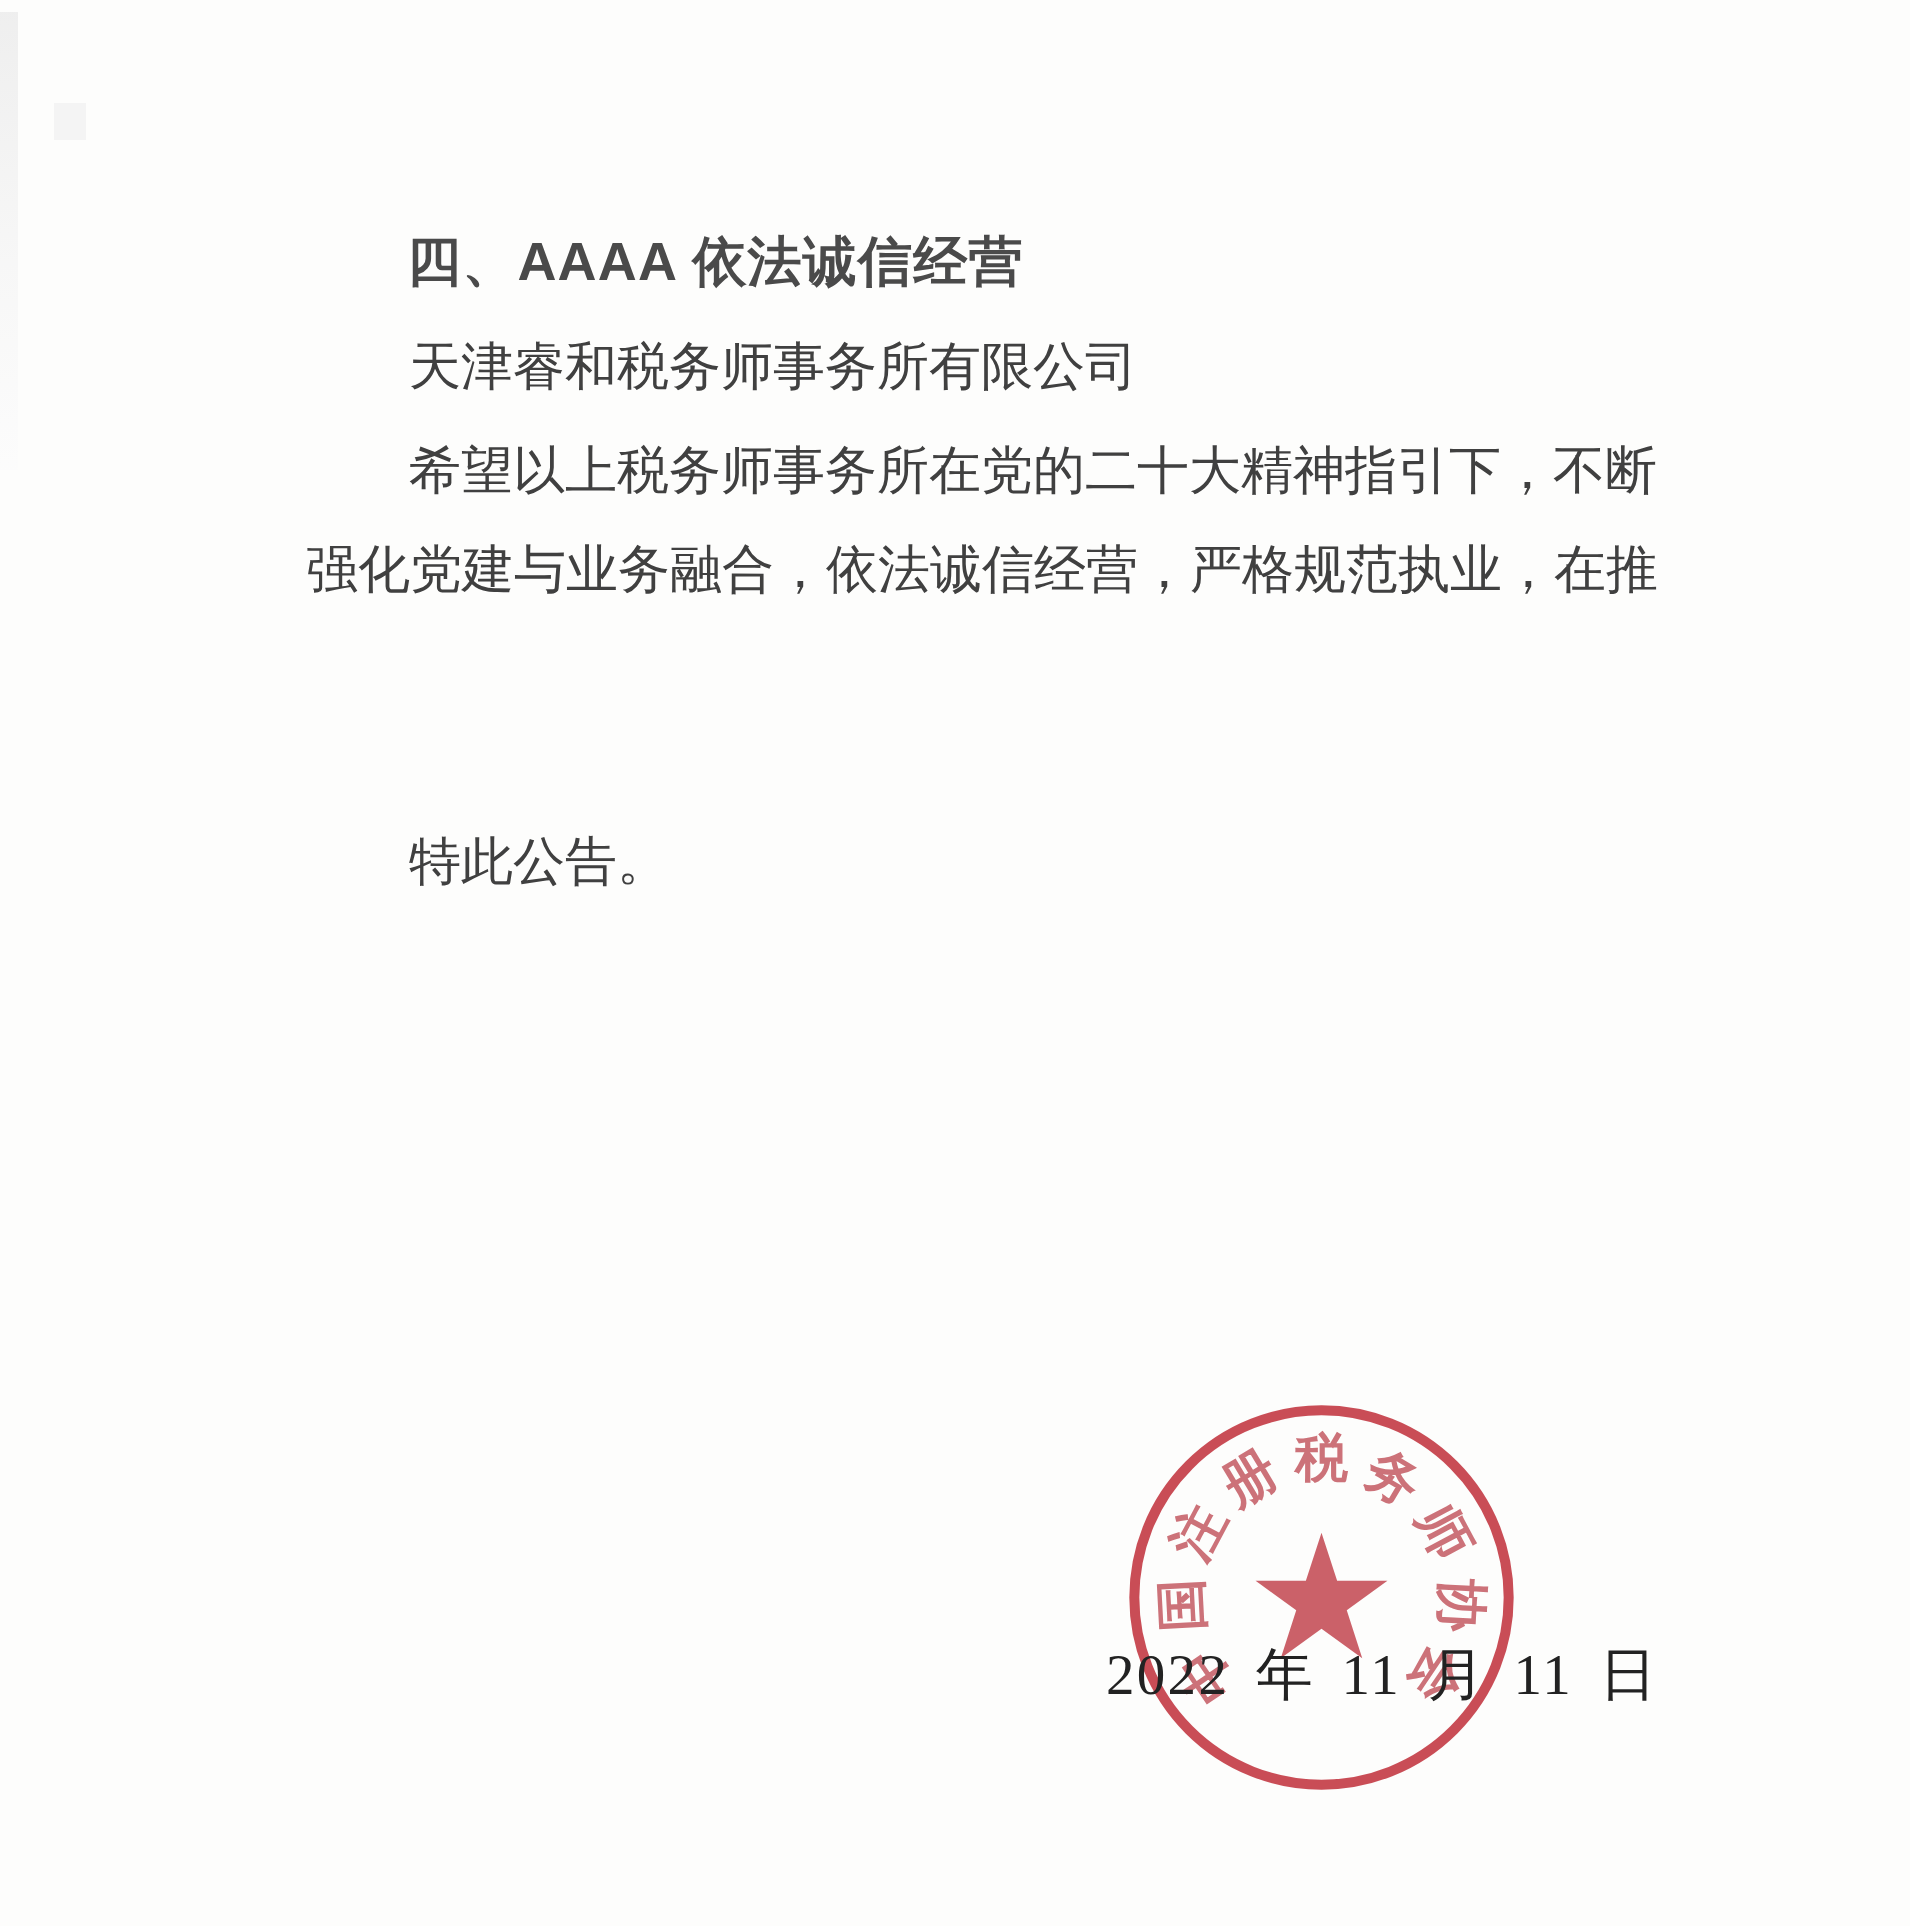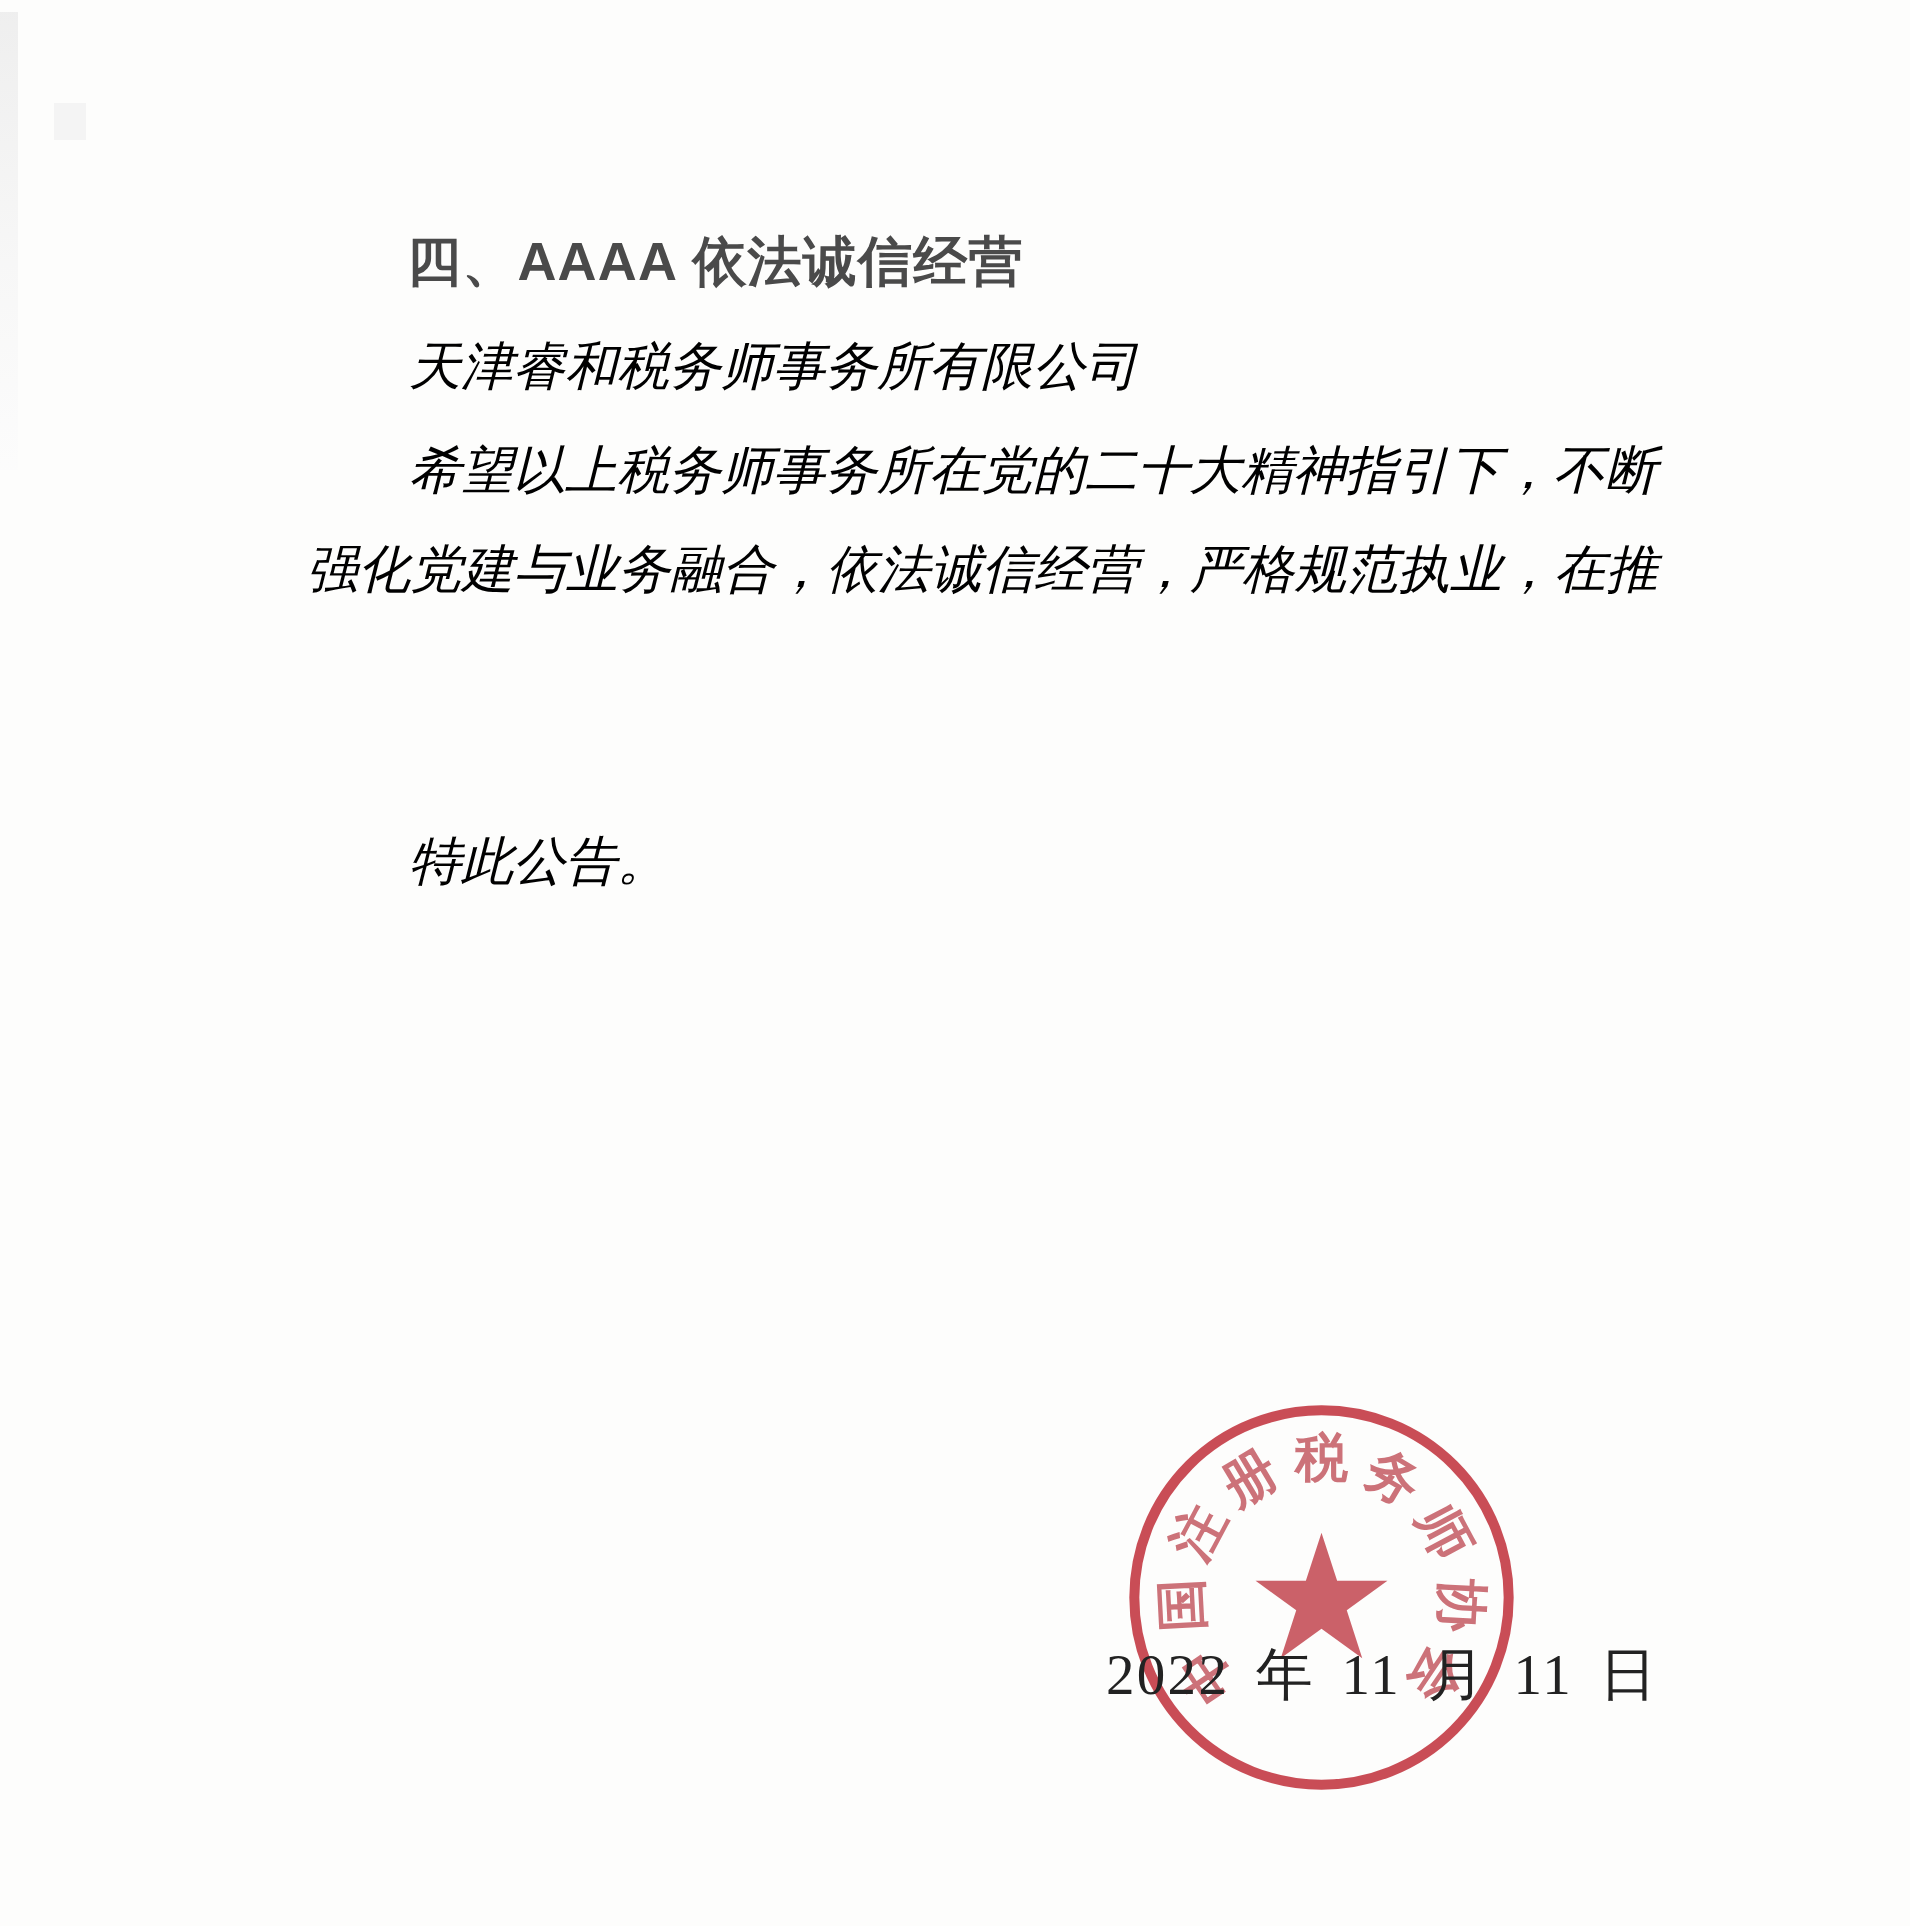--- a/index.html
+++ b/index.html
@@ -22,21 +22,21 @@
     background:#f4f4f4;
   }
   .heading{
     position:absolute;left:407px;top:230px;
     font-family:"Liberation Sans","DejaVu Sans",sans-serif;
     font-weight:700;font-size:54px;line-height:62px;
     color:#4a4a4a;letter-spacing:1.2px;white-space:nowrap;
   }
   .bodyline{
     position:absolute;white-space:nowrap;
-    font-size:52px;line-height:62px;color:#000000;font-style:italic;
+    font-size:52px;line-height:62px;color:#404040;
   }
   .l-awardee{left:409px;top:336px;}
   .l-p1{left:306px;top:440px;padding-left:103px;}
   .l-p2{left:306px;top:539px;}
   .l-p3{left:306px;top:636px;}
   .l-p4{left:306px;top:734px;}
   .l-closing{left:409px;top:831px;}
   .seal{
     position:absolute;left:1122px;top:1398px;width:399px;height:399px;
   }

